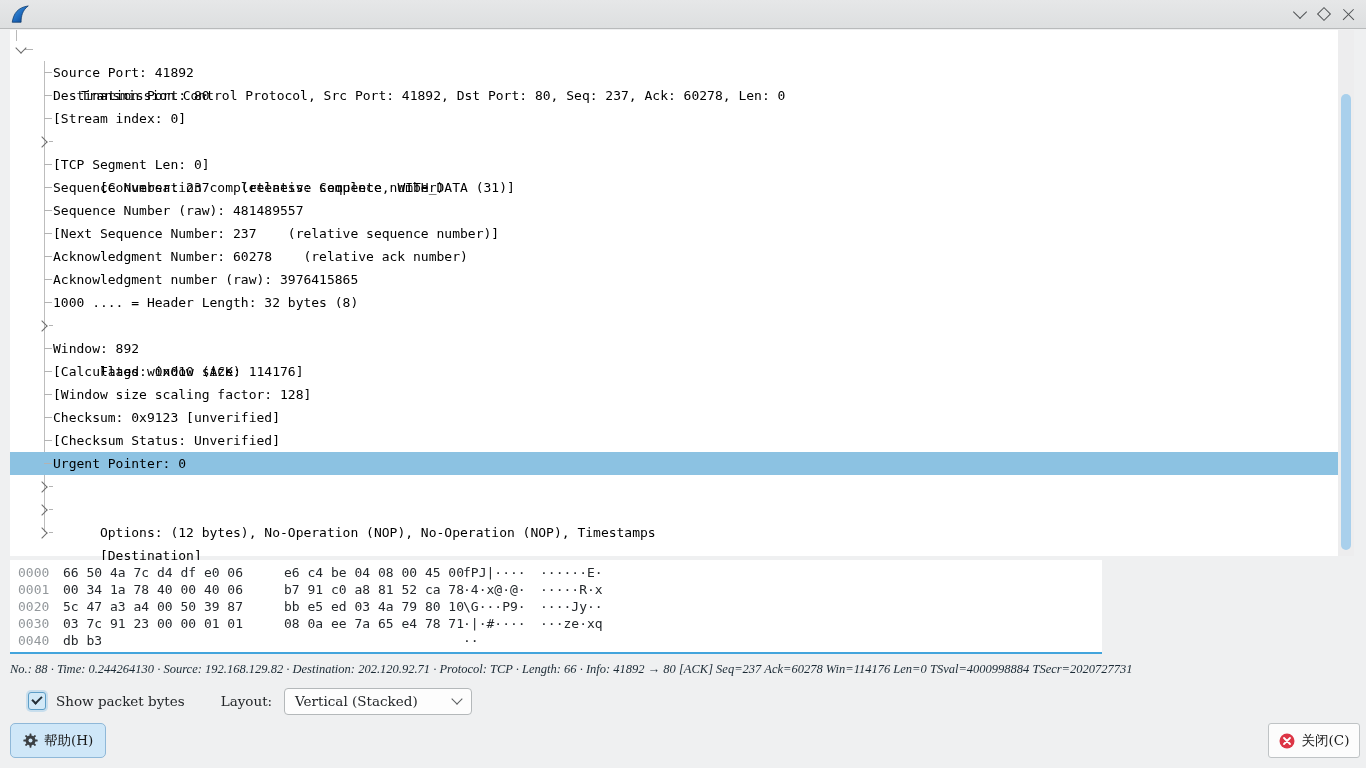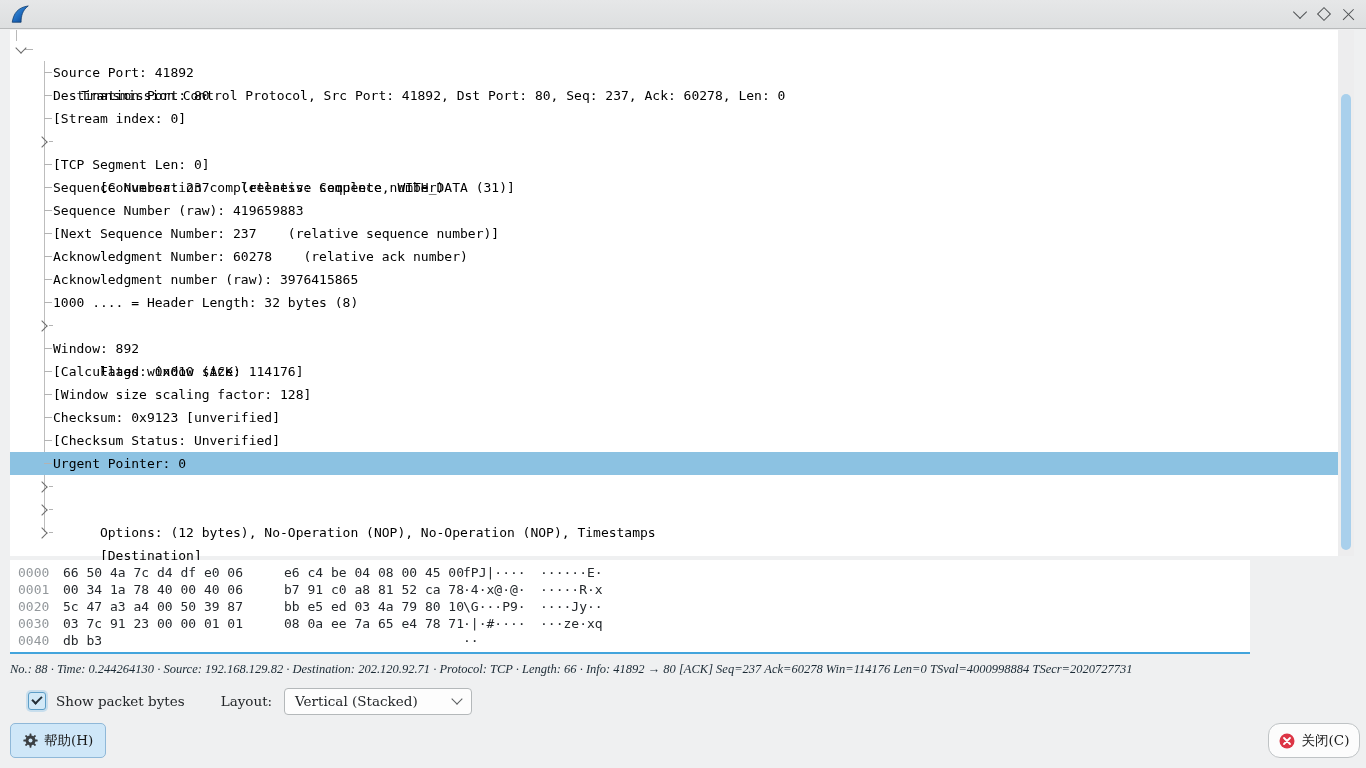--- a/index.html
+++ b/index.html
@@ -48,21 +48,21 @@
   .trow.expc::before{content:"";position:absolute;left:39px;top:11px;width:4px;height:1px;background:#b3b3b3;}
   .exp{position:absolute;left:25px;top:4px;width:15px;height:15px;display:flex;align-items:center;justify-content:center;background:inherit;}
   .trow.root .exp{left:3px;}
 
   
   .scrollbar{position:absolute;left:1338px;top:30px;width:16px;height:526px;background:#ededee;}
   .thumb{position:absolute;left:3px;top:64px;width:10px;height:456px;background:#a9d0ec;border-radius:5px;}
 
   
   .hexpane{
-    position:absolute;left:10px;top:560px;width:1240px;height:92px;
+    position:absolute;left:10px;top:560px;width:1092px;height:92px;
     background:#ffffff;border-bottom:2px solid #42a4dc;
     font-family:"DejaVu Sans Mono", monospace;font-size:13px;color:#24282c;
   }
   .hrows{position:absolute;top:4px;left:0;width:100%;}
   .hrow{position:relative;height:17px;line-height:17px;white-space:pre;}
   .hrow span{position:absolute;top:0;}
   .off{left:8px;color:#93989c;}
   .h1{left:53px;}
   .h2{left:250px;margin-left:24px;}
   .a1{left:453px;}
@@ -90,21 +90,21 @@
   
   button{font-family:"DejaVu Serif", serif;cursor:default;}
   .helpbtn{
     position:absolute;left:10px;top:723px;height:35px;min-width:83px;
     background:#cfe7f8;border:1px solid #8fb8d8;border-radius:5px;
     display:flex;align-items:center;justify-content:center;gap:6px;
     font-size:13.5px;color:#1b1b1b;padding:0 12px;box-sizing:border-box;
   }
   .closebtn{
     position:absolute;left:1268px;top:723px;height:35px;width:92px;
-    background:#fcfcfc;border:1px solid #bfc3c5;border-radius:12px;
+    background:#fcfcfc;border:1px solid #bfc3c5;border-radius:3px;
     display:flex;align-items:center;justify-content:center;gap:7px;
     font-size:13.5px;color:#1b1b1b;box-sizing:border-box;
   }
 </style>
 </head>
 <body>
 
 <div class="titlebar">
   <svg class="logo" width="22" height="22" viewBox="0 0 24 24">
     <defs>
@@ -139,21 +139,21 @@
     </div>
     <div class="trow leaf"><span>Source Port: 41892</span></div>
     <div class="trow leaf"><span>Destination Port: 80</span></div>
     <div class="trow leaf"><span>[Stream index: 0]</span></div>
     <div class="trow expc">
       <span class="exp"><i class="chev right"></i></span>
       <span>[Conversation completeness: Complete, WITH_DATA (31)]</span>
     </div>
     <div class="trow leaf"><span>[TCP Segment Len: 0]</span></div>
     <div class="trow leaf"><span>Sequence Number: 237    (relative sequence number)</span></div>
-    <div class="trow leaf"><span>Sequence Number (raw): 419659883</span></div>
+    <div class="trow leaf"><span>Sequence Number (raw): 481489557</span></div>
     <div class="trow leaf"><span>[Next Sequence Number: 237    (relative sequence number)]</span></div>
     <div class="trow leaf"><span>Acknowledgment Number: 60278    (relative ack number)</span></div>
     <div class="trow leaf"><span>Acknowledgment number (raw): 3976415865</span></div>
     <div class="trow leaf"><span>1000 .... = Header Length: 32 bytes (8)</span></div>
     <div class="trow expc">
       <span class="exp"><i class="chev right"></i></span>
       <span>Flags: 0x010 (ACK)</span>
     </div>
     <div class="trow leaf"><span>Window: 892</span></div>
     <div class="trow leaf"><span>[Calculated window size: 114176]</span></div>

